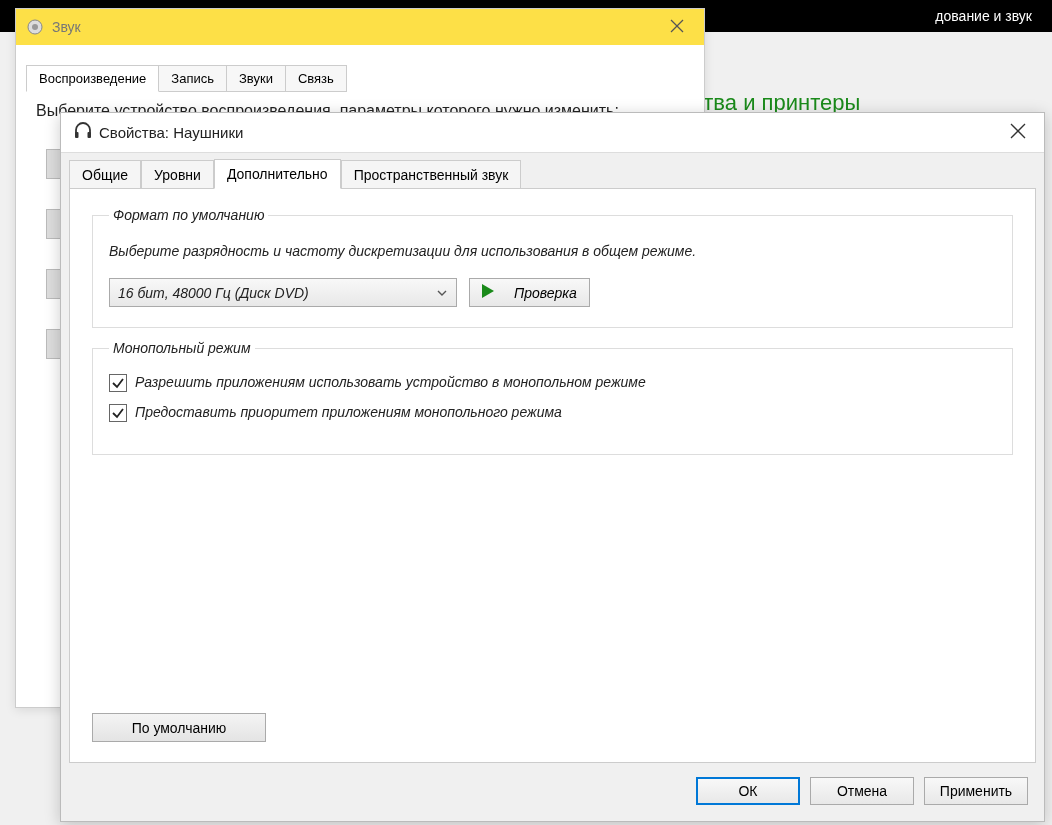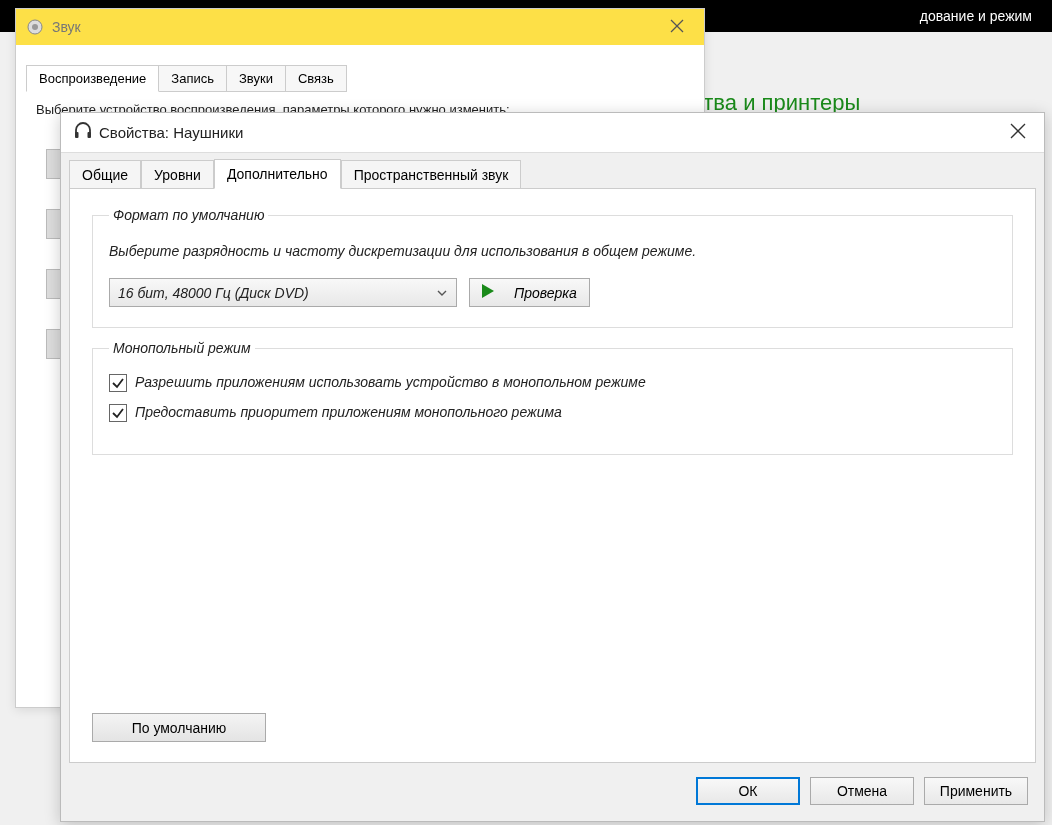--- a/index.html
+++ b/index.html
@@ -86,21 +86,21 @@
       cursor: pointer;
     }
     .sound-tab.active {
       background: #fff;
       border-bottom: 1px solid #fff;
       position: relative;
       z-index: 2;
     }
     .sound-desc {
       margin: 10px 0 0 20px;
-      font-size: 13px;
+      font-size: 16px;
       color: #222;
     }
     .device-strip {
       position: absolute;
       left: 30px;
       top: 140px;
       width: 30px;
       height: 240px;
     }
     .device-placeholder {
@@ -287,21 +287,21 @@
       cursor: pointer;
     }
     .dialog-buttons button.primary {
       border: 2px solid #0078d7;
     }
   </style>
 </head>
 <body>
 
 <div class="bg-topbar">
-  <span class="bg-topbar-text">дование и режим</span>
+  <span class="bg-topbar-text">дование и звук</span>
 </div>
 <div class="bg-green-text">йства и принтеры</div>
 
 <div class="sound-dialog">
   <div class="titlebar">
     <span class="title-icon">
       <svg width="18" height="18" viewBox="0 0 18 18">
           <circle cx="9" cy="9" r="7" fill="#ddd" stroke="#888"></circle>
           <circle cx="9" cy="9" r="3" fill="#999"></circle>
         </svg>

